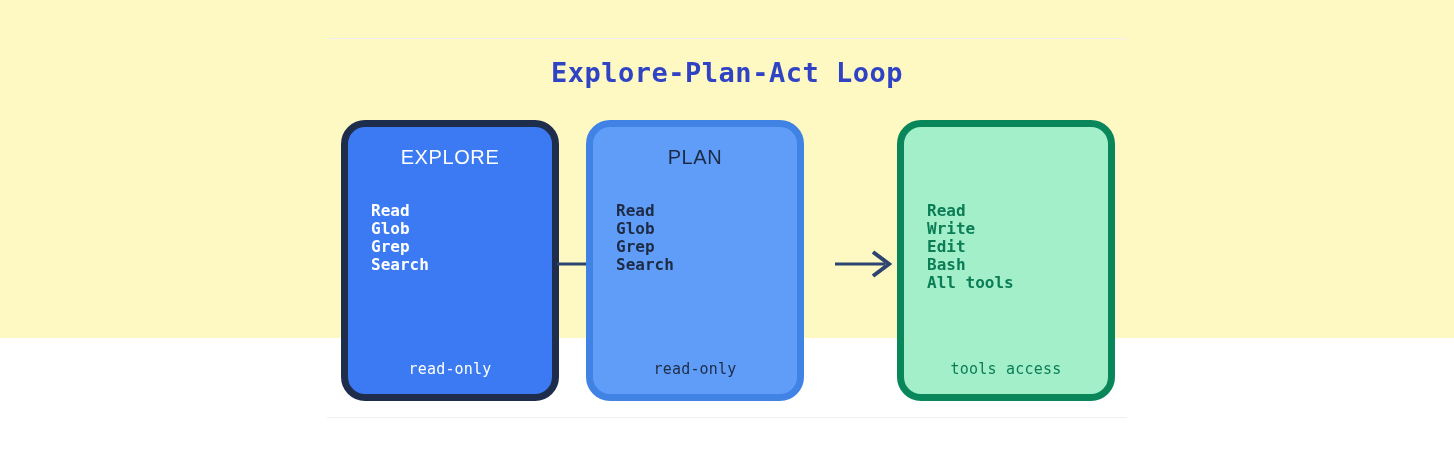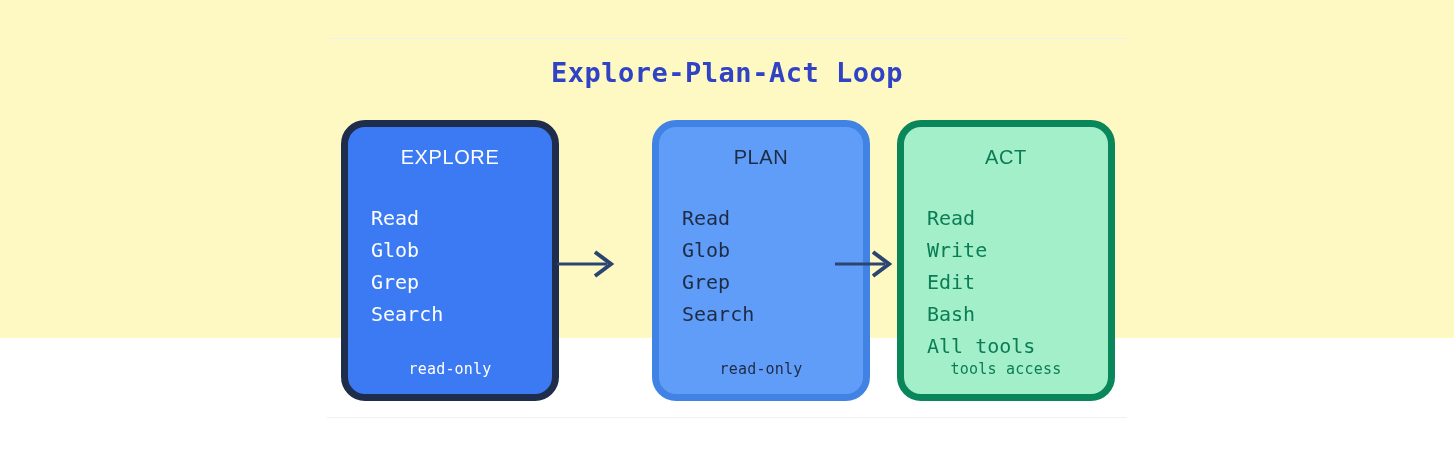--- a/index.html
+++ b/index.html
@@ -58,21 +58,21 @@
     border: 7px solid #c4b5fd;
     overflow: hidden;
   }
 
   .stage-explore {
     left: 341px;
     background: #3b7af2;
     border-color: #1f2d4d;
   }
   .stage-plan {
-    left: 652px;
+    left: 586px;
     background: #5f9df8;
     border-color: #4083e4;
     padding-left: 14px;
   }
   .stage-act {
     left: 897px;
     background: #a3efca;
     border-color: #09875a;
   }
 
@@ -86,23 +86,23 @@
     font-size: 20px;
     font-weight: 400;
     letter-spacing: 0.6px;
   }
 
   .stage-tools {
     position: absolute;
     top: 75px;
     left: 23px;
     font-family: "DejaVu Sans Mono", monospace;
-    font-size: 20px;
-    line-height: 32px;
-    font-weight: 400;
+    font-size: 16px;
+    line-height: 18px;
+    font-weight: 700;
     white-space: pre;
   }
 
   .stage-footer {
     position: absolute;
     bottom: 16px;
     left: 0;
     right: 0;
     text-align: center;
     font-family: "DejaVu Sans Mono", monospace;
@@ -170,21 +170,20 @@
   </div>
 
   <div class="arrow arrow-2">
     <svg width="66" height="36" viewBox="0 0 66 36" xmlns="http://www.w3.org/2000/svg">
       <line x1="0" y1="18" x2="50" y2="18" stroke="#2c4470" stroke-width="3"></line>
       <polyline points="38,6 54,18 38,30" fill="none" stroke="#2c4470" stroke-width="4" stroke-linecap="butt" stroke-linejoin="miter"></polyline>
     </svg>
   </div>
 
   <div class="stage stage-act text-green">
-    <div class="stage-title">ACT</div>
     <div class="stage-tools">Read
 Write
 Edit
 Bash
 All tools</div>
     <div class="stage-footer">tools access</div>
   </div>
 
 </div>
 

